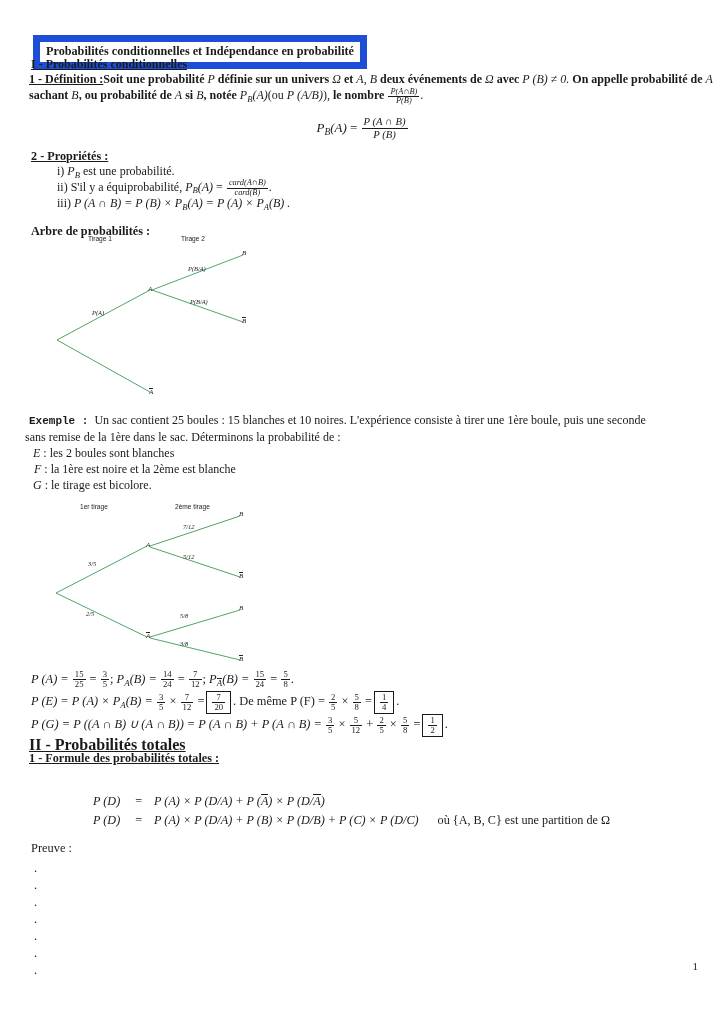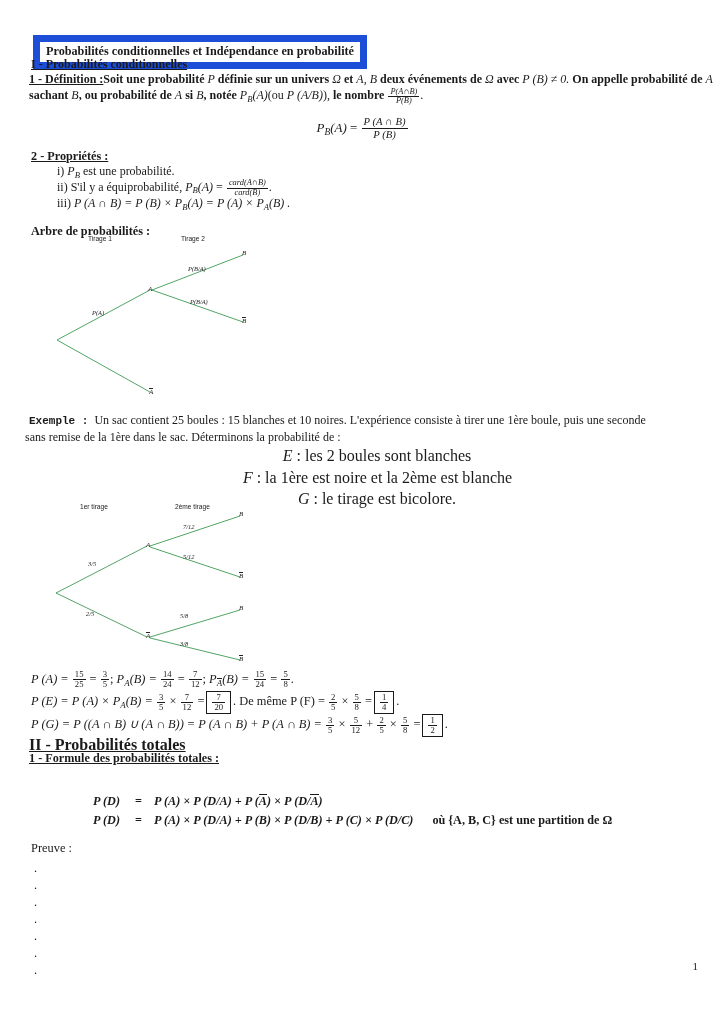--- a/index.html
+++ b/index.html
@@ -111,35 +111,34 @@
   .ovlsm {
     border-top: 0.8px solid #222; display: inline-block; line-height: 1;
   }
 
   
   #exemple-block {
     position: absolute; left: 29px; top: 412px; width: 692px;
     font-size: 12px; line-height: 1.35;
   }
   .mono { font-family: "Liberation Mono", "DejaVu Sans Mono", monospace; font-size: 11px; }
-  .ex-item { font-size: 16px; text-align: center; }
+  .ex-item { font-size: 12px; }
 
   
   .res-line { position: absolute; left: 31px; font-size: 12.4px; white-space: nowrap; }
   #res-1 { top: 670px; }
   #res-2 { top: 691px; }
   #res-3 { top: 714px; }
 
   #sec-2 { position: absolute; left: 29px; top: 736px; font-weight: bold; font-size: 16px; }
   #sec-2-1 { position: absolute; left: 29px; top: 751px; font-weight: bold; font-size: 12.2px; }
 
   #formula-table {
     position: absolute; left: 88px; top: 792px; font-size: 12.2px;
     border-collapse: collapse;
-    font-weight: bold;
   }
   #formula-table td { padding: 2px 5px; white-space: nowrap; vertical-align: middle; }
   #formula-table td.lhs { text-align: right; padding-right: 8px; }
   #formula-table td.eq  { text-align: center; padding: 2px 7px; }
 
   #preuve { position: absolute; left: 31px; top: 841px; font-size: 12.4px; }
   .dot-line { position: absolute; left: 34px; font-size: 12.4px; }
 
   #page-num {
     position: absolute; right: 27px; bottom: 52px;

